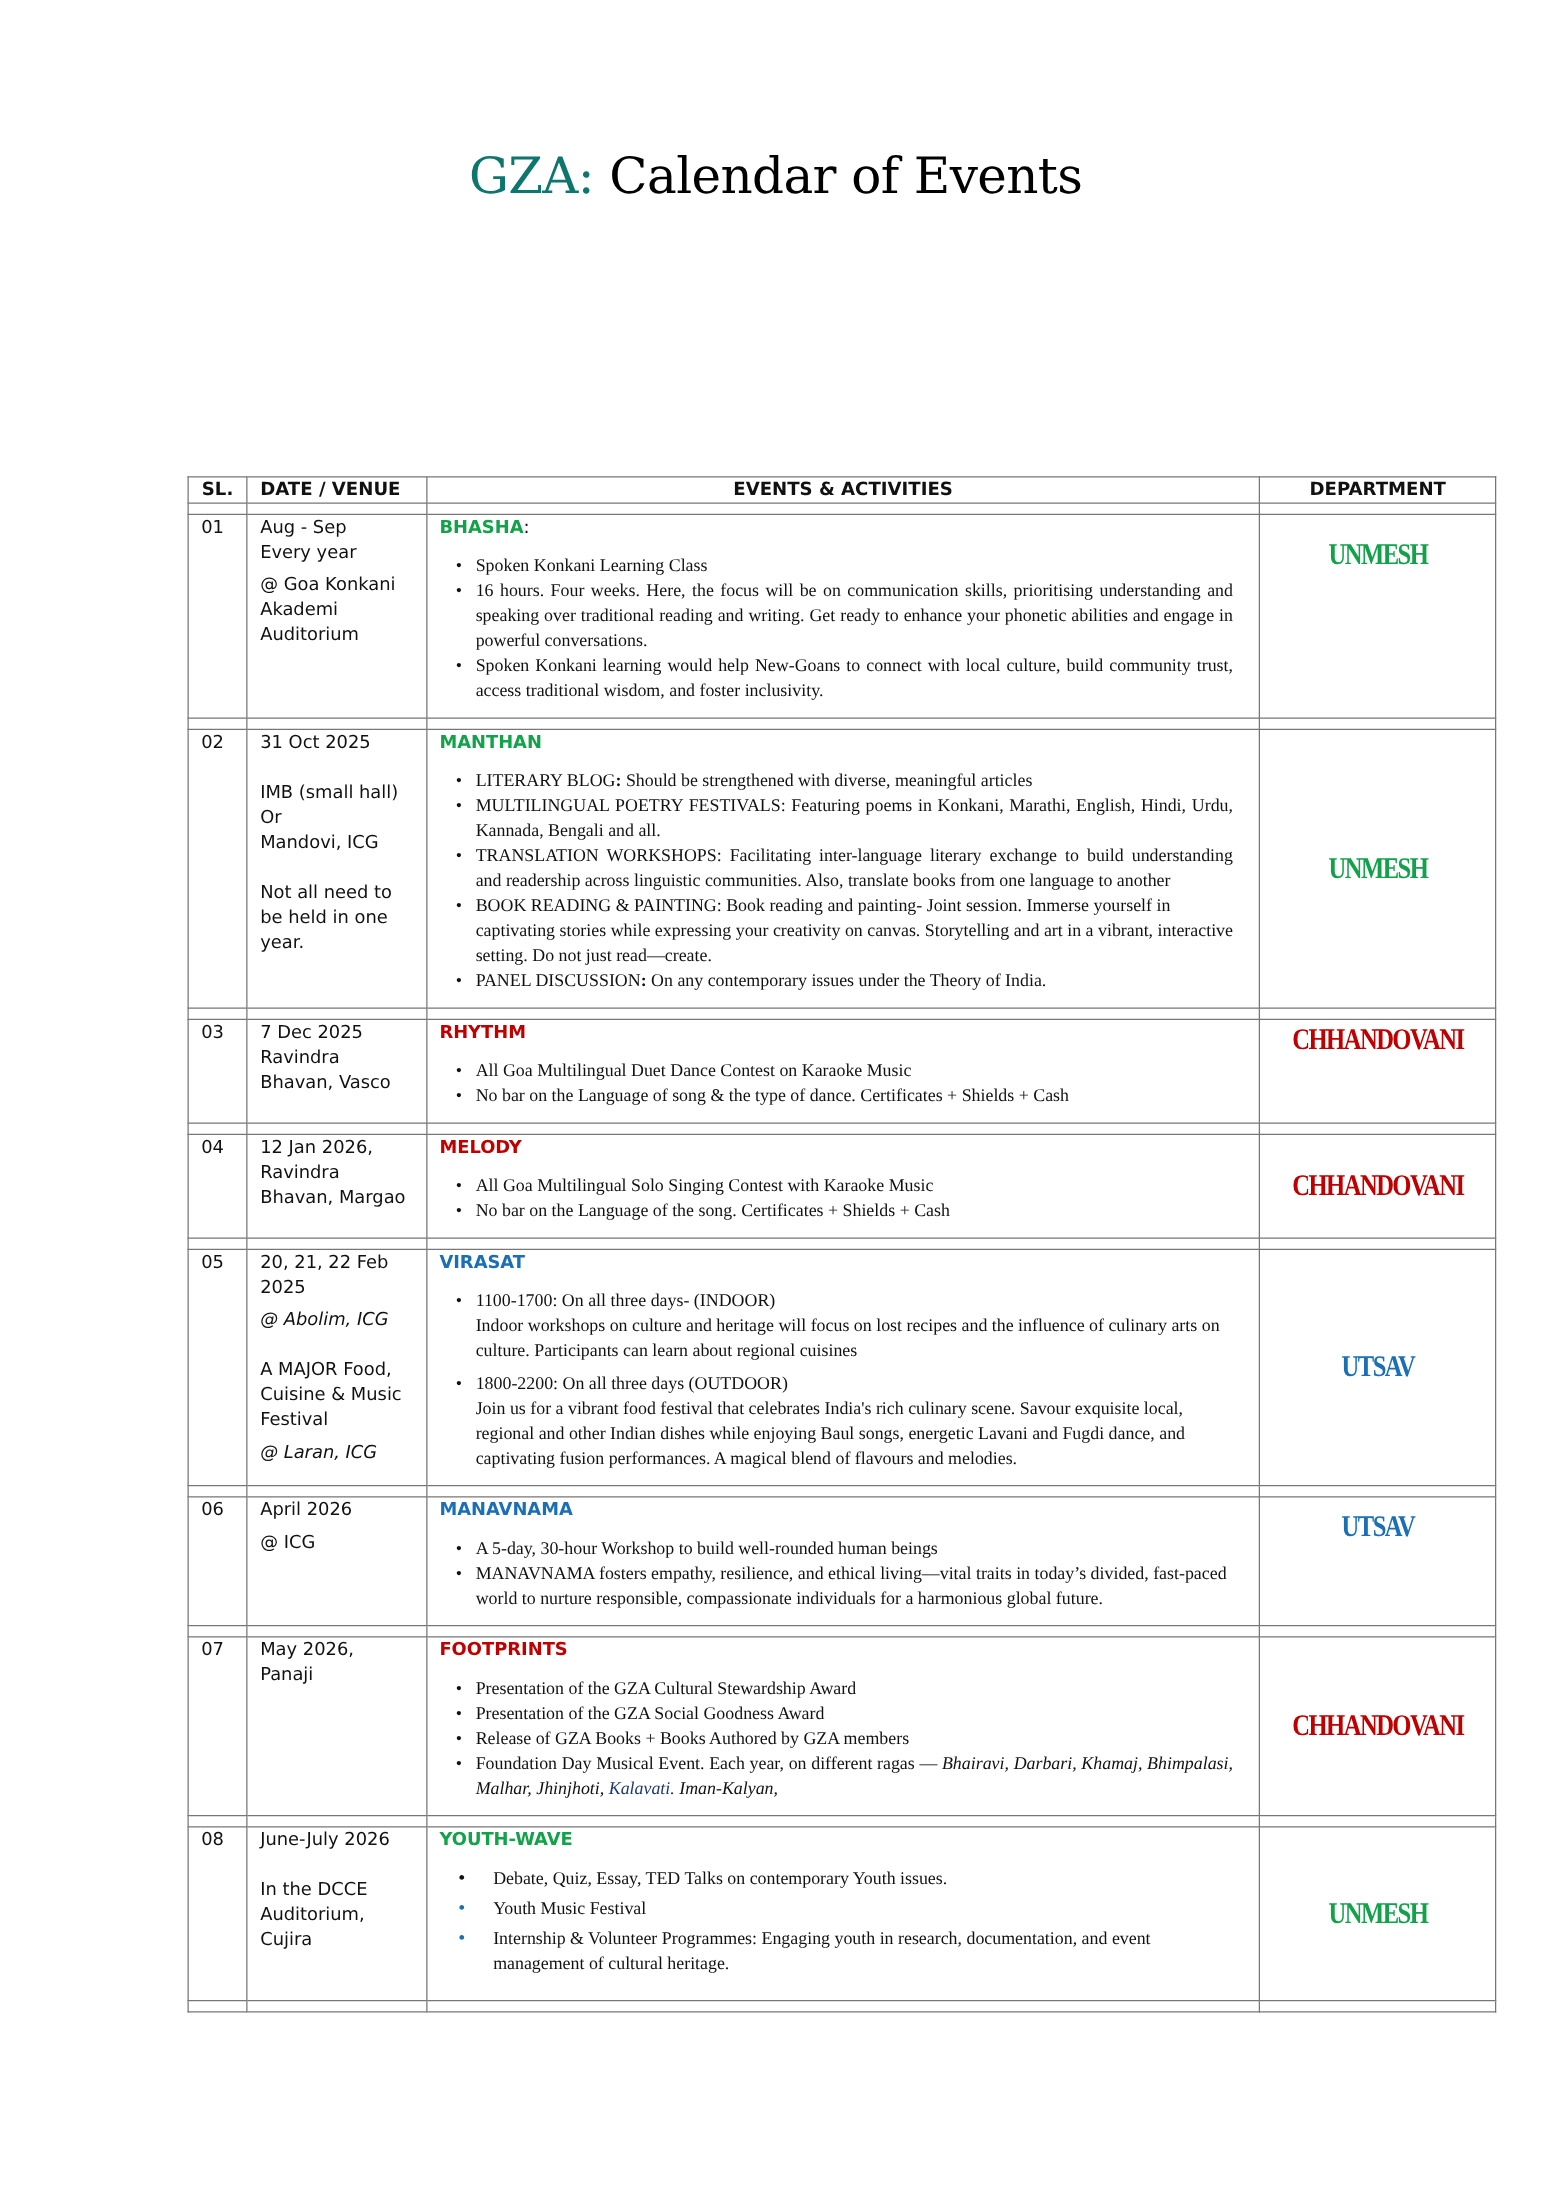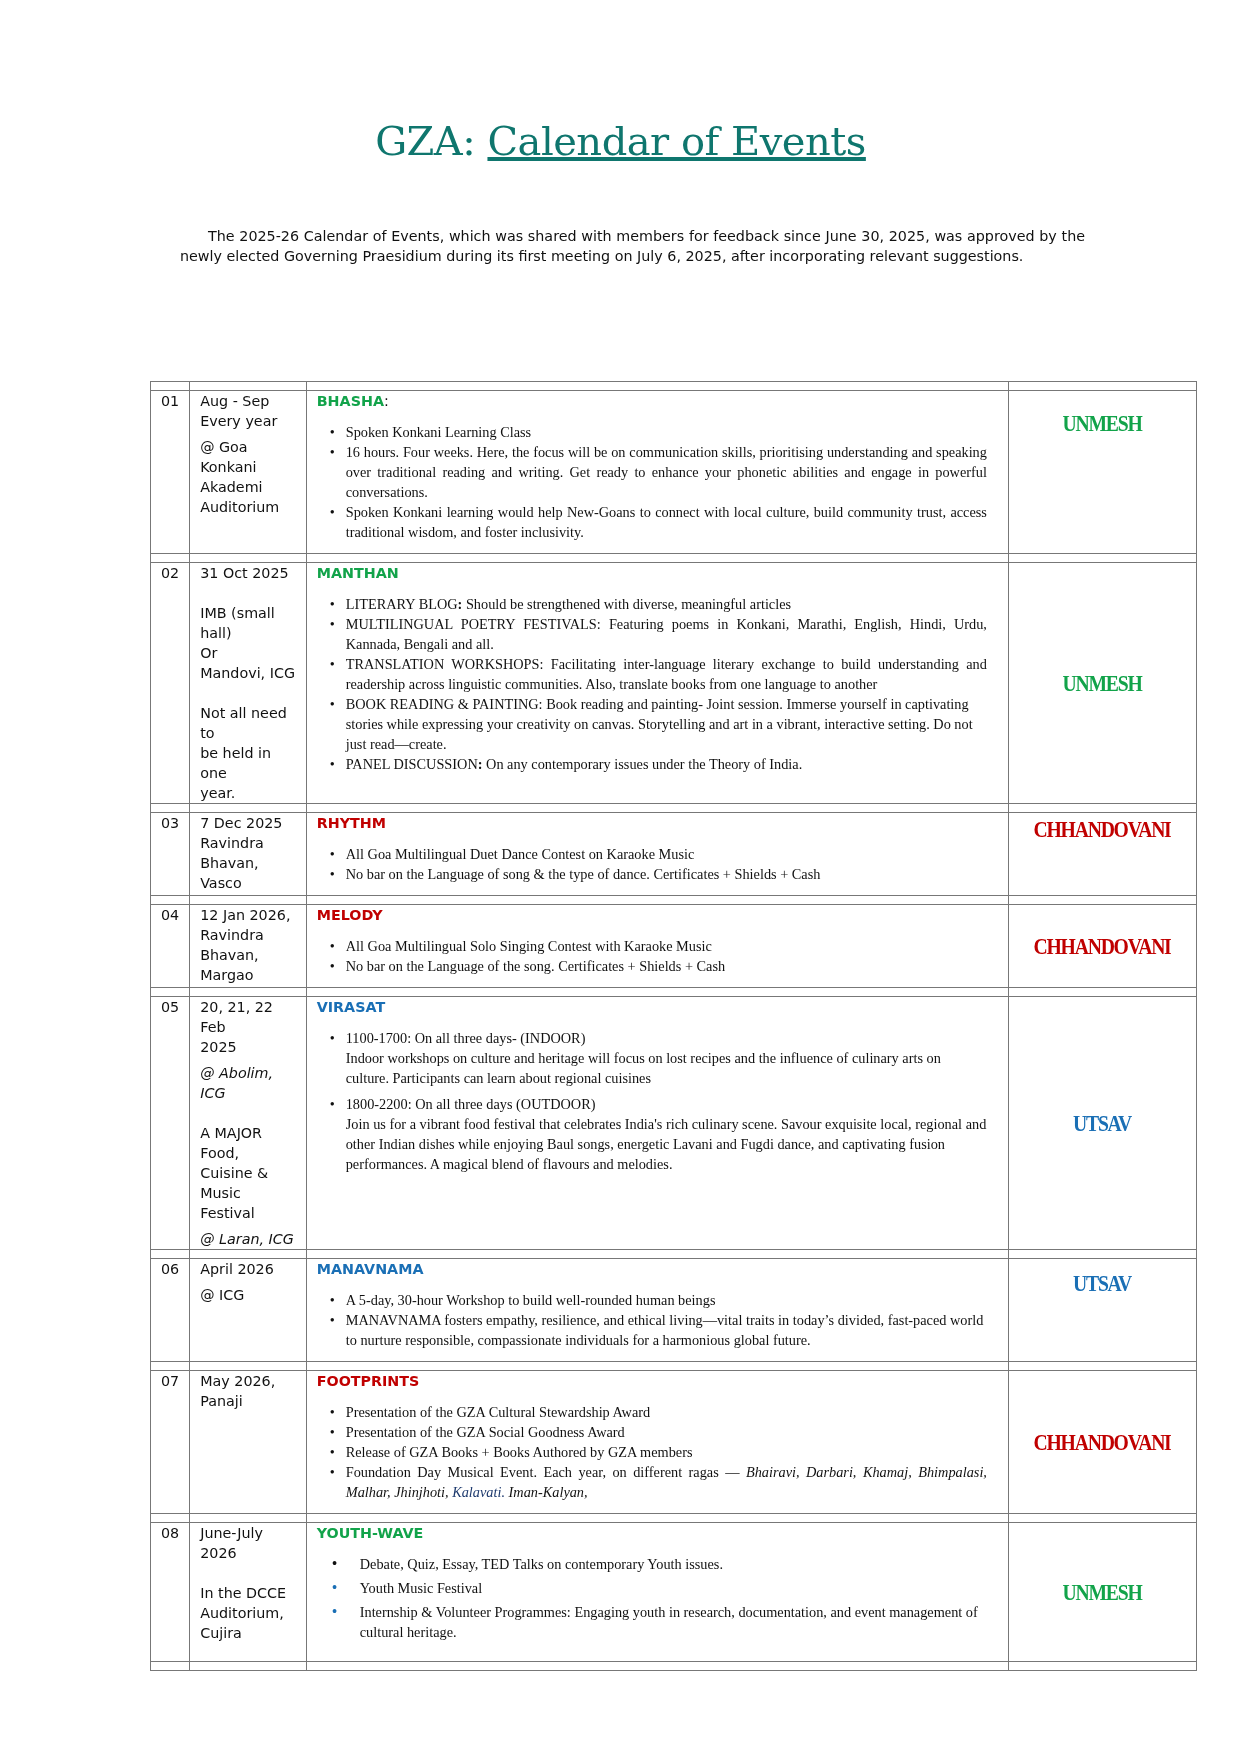--- a/index.html
+++ b/index.html
@@ -2,21 +2,21 @@
 <html><head>
 <meta charset="utf-8">
 <style>
   html, body { margin: 0; padding: 0; background: #ffffff; }
   body { width: 1241px; height: 1755px; position: relative; font-family: "DejaVu Sans", sans-serif; color: #111; }
   .title {
     position: absolute; top: 118px; left: 0; width: 1241px; text-align: center;
     font-family: "DejaVu Serif", serif; font-size: 40px; letter-spacing: -0.5px;
   }
   .title .gza { color: #0f766e; }
-  .title .rest { color: #0f766e; text-decoration: underline; }
+  .title .rest { color: #000000; }
   .intro {
     position: absolute; top: 226px; left: 180px; width: 905px;
     font-size: 14.3px; line-height: 20px; text-align: justify;
   }
   .intro p { margin: 0 0 6px 0; text-indent: 28px; }
   table.cal {
     position: absolute; top: 381px; left: 150px; width: 1047px;
     border-collapse: collapse; font-size: 14.3px; line-height: 20px;
   }
   table.cal td, table.cal th { border: 1.4px solid #777; vertical-align: top; padding: 0 10px; }
@@ -52,25 +52,30 @@
 </style>
 </head>
 <body>
 
 <div class="title">
   <span class="gza">GZA:</span>
   <span class="rest">Calendar of Events</span>
 </div>
 
 <div class="intro">
-  <p>The 2025-26 Calendar of Events, which was shared with members for feedback since June 30, 2025, was approved by the newly elected Governing Praesidium during its first meeting on July 6, 2025, after incorporating relevant suggestions.</p>
 </div>
 
 <table class="cal">
   <tbody>
+      <tr>
+    <th class="col-sl">SL.</th>
+    <th class="col-date" style="text-align:left;padding-left:10px">DATE / VENUE</th>
+    <th class="col-ev">EVENTS &amp; ACTIVITIES</th>
+    <th class="col-dep">DEPARTMENT</th>
+  </tr>
   <tr class="spacer">
         <td></td>
         <td></td>
         <td></td>
         <td></td>
       </tr>
 
   <tr>
     <td>01</td>
     <td class="date">

